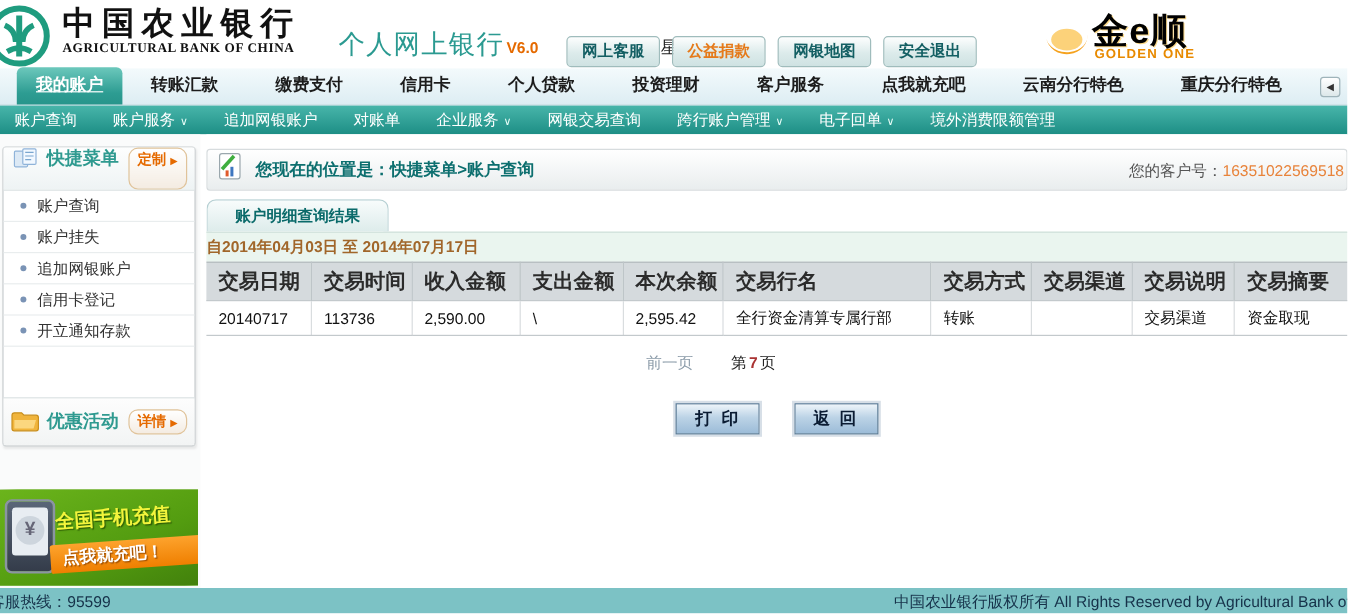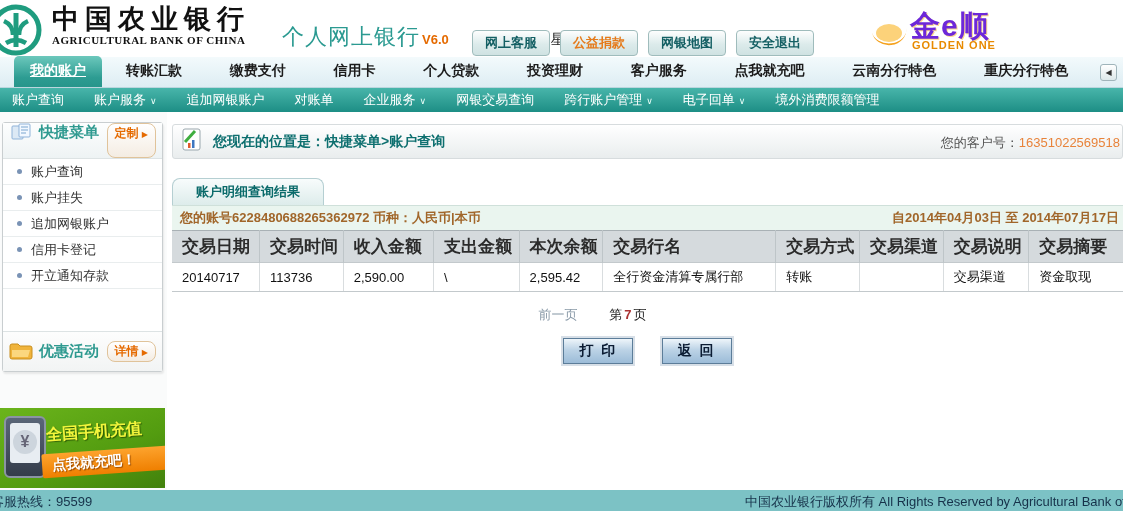--- a/index.html
+++ b/index.html
@@ -15,21 +15,21 @@
   .bank-en { font-family:"Liberation Serif","DejaVu Serif",serif; font-weight:bold; font-size:11px; color:#111; letter-spacing:0.5px; }
   .prod { position:absolute; left:282px; top:22px; white-space:nowrap; }
   .prod-title { color:#2b9a91; font-size:22px; letter-spacing:1px; }
   .prod-ver { color:#e56a00; font-size:13px; font-weight:bold; margin-left:2px; }
   .prod-date { color:#222; font-size:14px; margin-left:22px; }
   .hdr-btns { position:absolute; right:180px; top:30px; display:flex; gap:10px; }
   .pill { display:inline-block; padding:3px 12px; font-size:13px; font-weight:bold; color:#135f63;
           background:linear-gradient(#fdfefe,#dcebeb 55%,#cfe2e2); border:1px solid #9fbcbc; border-radius:4px; cursor:pointer; white-space:nowrap;}
   .pill.orange { color:#e57a1a; }
   .golden { position:absolute; right:-52px; top:6px; width:180px; height:48px; }
-  .golden .gtxt { position:absolute; left:44px; top:0; font-size:30px; font-weight:bold; color:#6d28d9; text-shadow:1px 1px 0 #fbd98a; letter-spacing:1px; white-space:nowrap;}
+  .golden .gtxt { position:absolute; left:44px; top:0; font-size:30px; font-weight:bold; color:#000000; text-shadow:1px 1px 0 #fbd98a; letter-spacing:1px; white-space:nowrap;}
   .golden .gsub { position:absolute; left:46px; top:33px; font-size:11px; font-weight:bold; color:#e88a00; letter-spacing:1px; white-space:nowrap;}
 
   
   .nav1 { position:absolute; top:57px; left:0; width:1123px; height:31px;
           background:linear-gradient(#f3fafc,#ddedf3); border-bottom:1px solid #bcd6de;
           display:flex; align-items:flex-end; }
   .tab { flex:1 1 auto; text-align:center; font-size:14px; font-weight:bold; color:#1c1c1c;
          white-space:nowrap; padding-bottom:7px; cursor:pointer; }
   .tab.active { flex:0 0 auto; background:linear-gradient(#6cc8bc,#2d9c92 70%,#27958b);
          color:#fff; text-decoration:underline; border-radius:5px 5px 0 0; padding:6px 16px 7px; margin-left:14px; }
@@ -80,42 +80,42 @@
 
   
   .content { position:absolute; left:172px; top:0; width:951px; height:378px; background:#fff; }
   .crumb { position:relative; margin-top:12px; height:35px; background:linear-gradient(#ffffff,#e9edee);
           border:1px solid #d7dcde; border-radius:3px; display:flex; align-items:center; }
   .crumb-icon { margin:0 10px 0 8px; }
   .crumb-text { color:#0d6f6f; font-size:14px; font-weight:bold; }
   .crumb-right { position:absolute; right:2px; top:9px; font-size:13px; color:#555; white-space:nowrap; }
   .crumb-right .num { color:#e8833a; }
 
-  .tabrow { margin-top:19px; height:27px; position:relative; }
+  .tabrow { margin-top:7px; height:27px; position:relative; }
   .rtab { position:absolute; left:0; bottom:0; width:152px; height:27px;
           background:linear-gradient(#f8fcfc,#ddeceb); border:1px solid #b5cfd2; border-bottom:none;
           border-radius:8px 8px 0 0; color:#0a6a6a; font-size:13px; font-weight:bold;
           display:flex; align-items:center; justify-content:center; }
   .acctbar { height:25px; background:#eaf5ef; border-top:1px solid #cfe0da; display:flex; align-items:center; }
   .acct-left { flex:1; font-size:13px; font-weight:bold; color:#a1662a; padding-left:8px; white-space:nowrap;}
   .acct-right { font-size:13px; font-weight:bold; color:#a1662a; padding-right:4px; white-space:nowrap;}
 
   table.grid { width:100%; border-collapse:collapse; table-layout:fixed; }
   .grid th { background:#d5dadd; border-top:1px solid #a9b1b5; border-right:1px solid #bec5c8;
           font-size:17px; color:#2b2b2b; text-align:left; font-weight:bold; padding:4px 0 4px 10px; white-space:nowrap;}
   .grid td { background:#fff; border-right:1px solid #d9dddf; border-top:1px solid #c3c9cc; border-bottom:1px solid #c3c9cc;
           font-size:13px; color:#111; text-align:left; padding:5px 0 5px 10px; white-space:nowrap; overflow:hidden;}
   .grid th:last-child, .grid td:last-child { border-right:none; }
 
   .pager { margin-top:14px; text-align:center; transform:translateX(-55px); font-size:13px; }
   .pager .prev { color:#8a9aa8; cursor:pointer; }
   .pager .pageno { margin-left:28px; color:#222; }
   .pager .pageno b.n { color:#a33; font-weight:bold; padding:0 2px;}
 
-  .btnrow { margin-top:14px; text-align:center; }
+  .btnrow { margin-top:24px; text-align:center; }
   .bluebtn { display:inline-block; margin:0 12px; padding:3px 15px; font-size:14px; font-weight:bold; color:#0b1c33;
           background:linear-gradient(#eef5fa,#bcd3e6 45%,#9cbcd8); border:1px solid #5c7d99;
           box-shadow:0 0 0 2px #d7dfe7; cursor:pointer; letter-spacing:2px; white-space:nowrap;}
 
   
   .footer { position:absolute; left:0; top:490px; width:1123px; height:21px; background:#7cc2c5; overflow:hidden; }
   .foot-hotline { position:absolute; left:-9px; top:3px; font-size:13px; color:#16324a; white-space:nowrap; }
   .foot-copy { position:absolute; left:745px; top:3px; font-size:13px; color:#16324a; white-space:nowrap; }
 </style>
 </head>
@@ -252,21 +252,20 @@
         </span>
         <span class="crumb-text">您现在的位置是：快捷菜单&gt;账户查询</span>
         <span class="crumb-right"><span>您的客户号：</span><span class="num">16351022569518</span></span>
       </div>
 
       <div class="tabrow">
         <div class="rtab">账户明细查询结果</div>
       </div>
 
       <div class="acctbar">
-        <span class="acct-left"><span>您的账号</span><span>6228480688265362972</span><span> 币种：</span><span>人民币|本币</span></span>
         <span class="acct-right">自2014年04月03日  至  2014年07月17日</span>
       </div>
 
       <table class="grid">
         <colgroup>
           <col style="width:9.2%">
             <col style="width:8.8%">
             <col style="width:9.5%">
             <col style="width:9.0%">
             <col style="width:8.8%">

